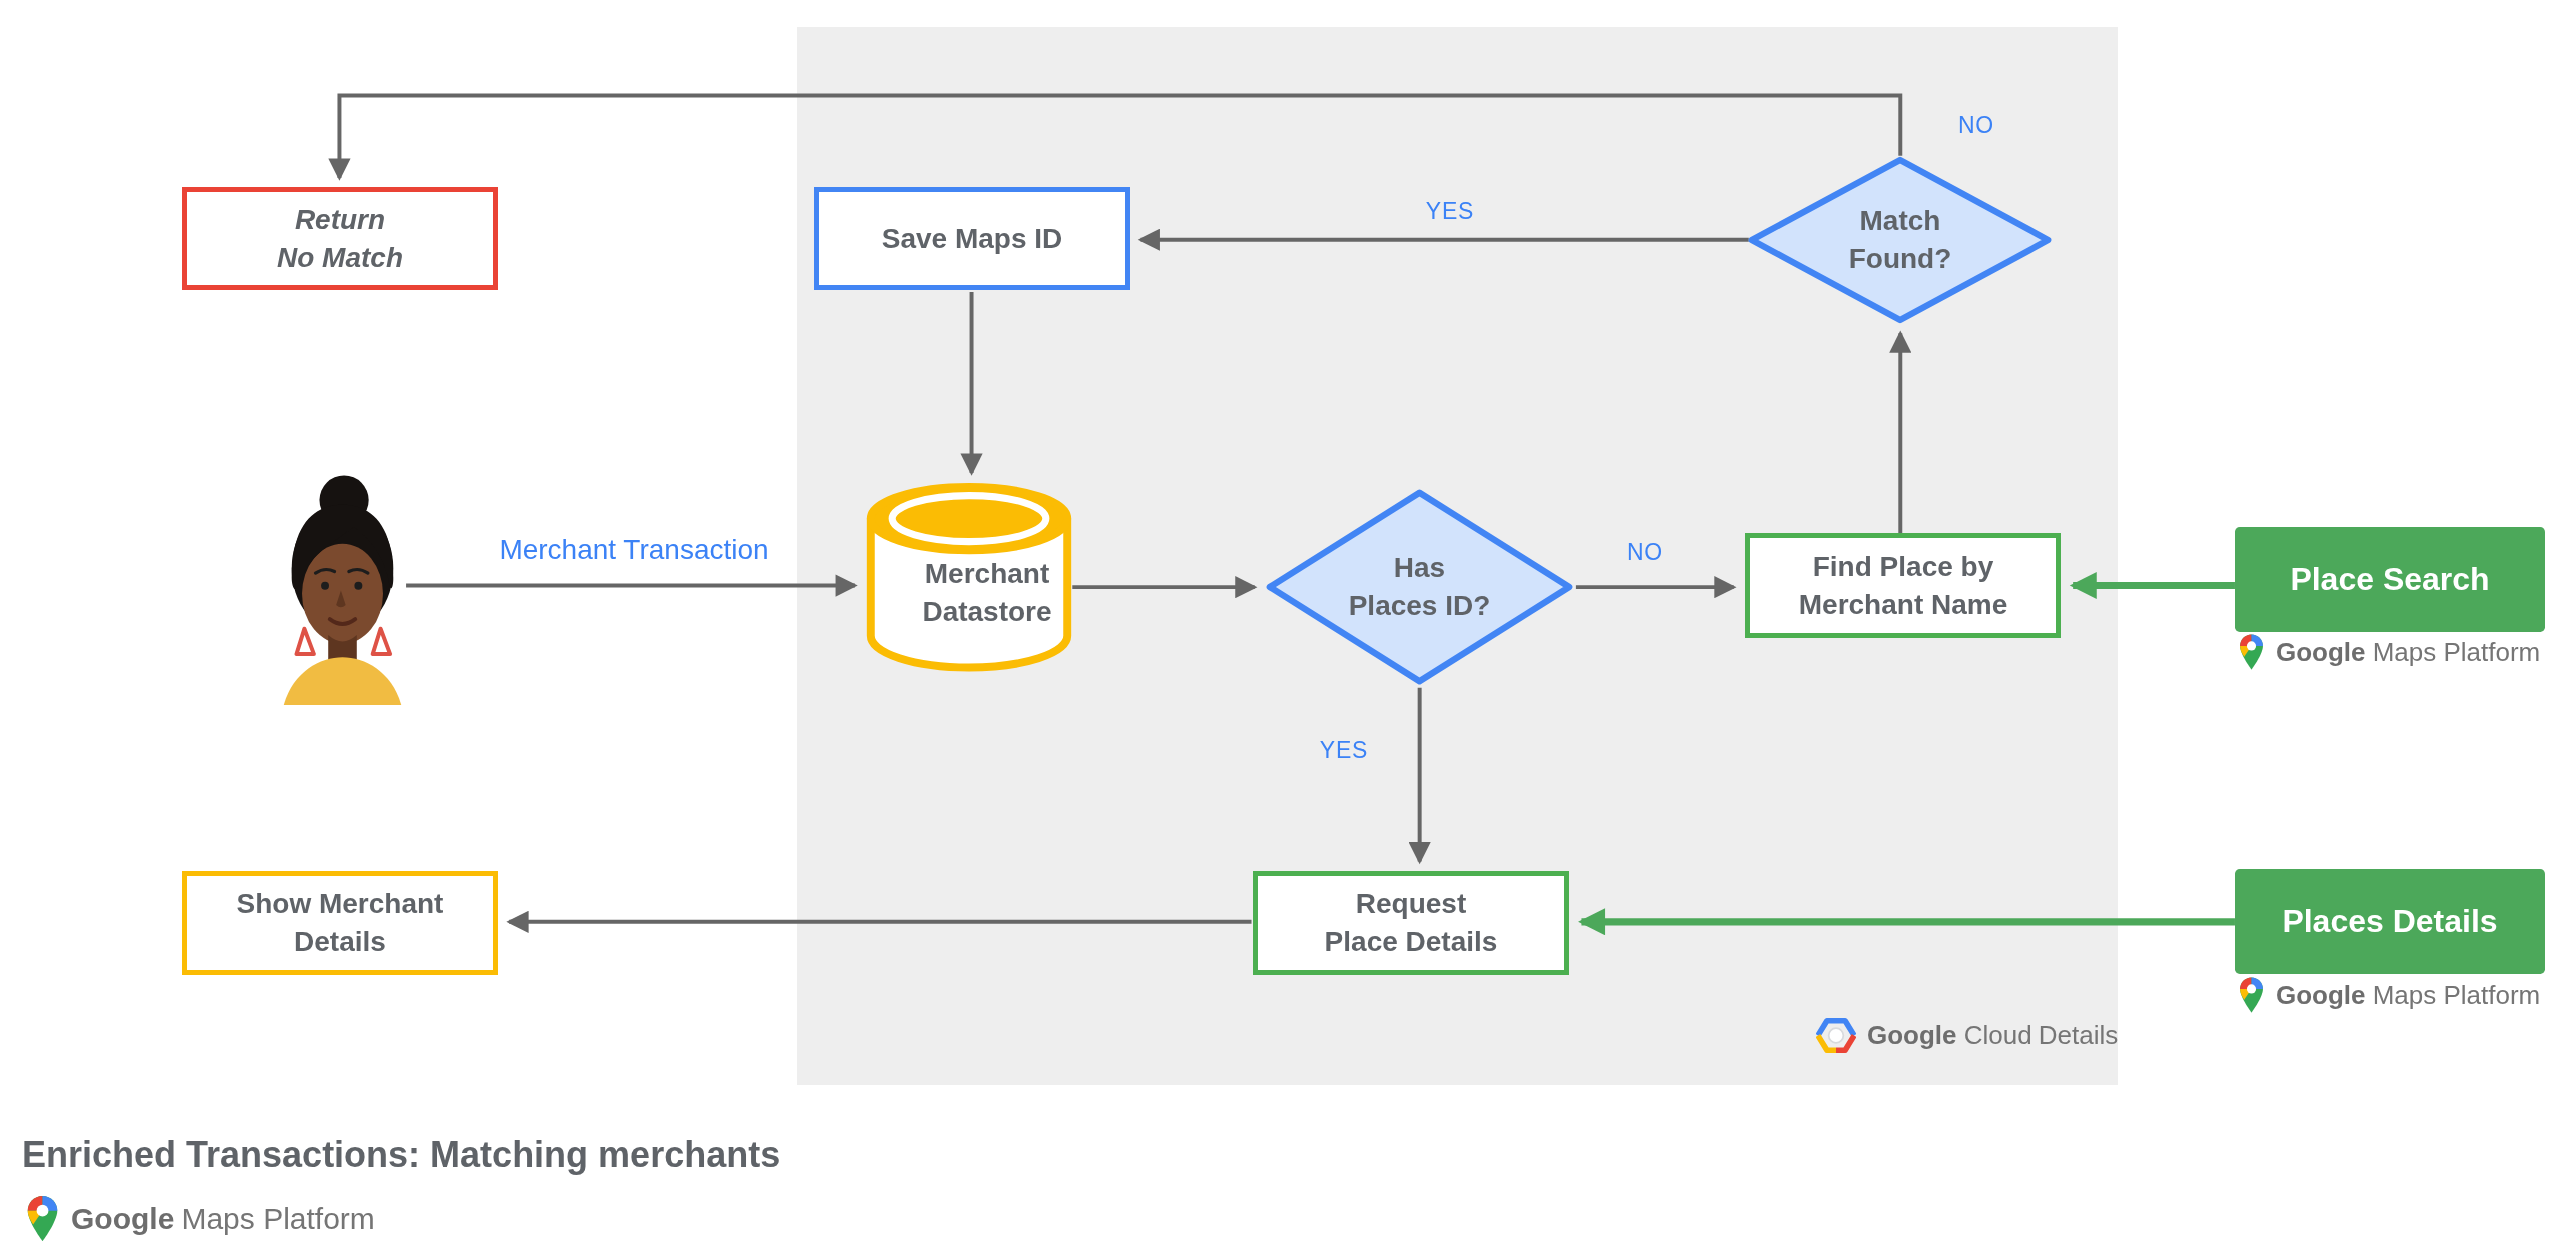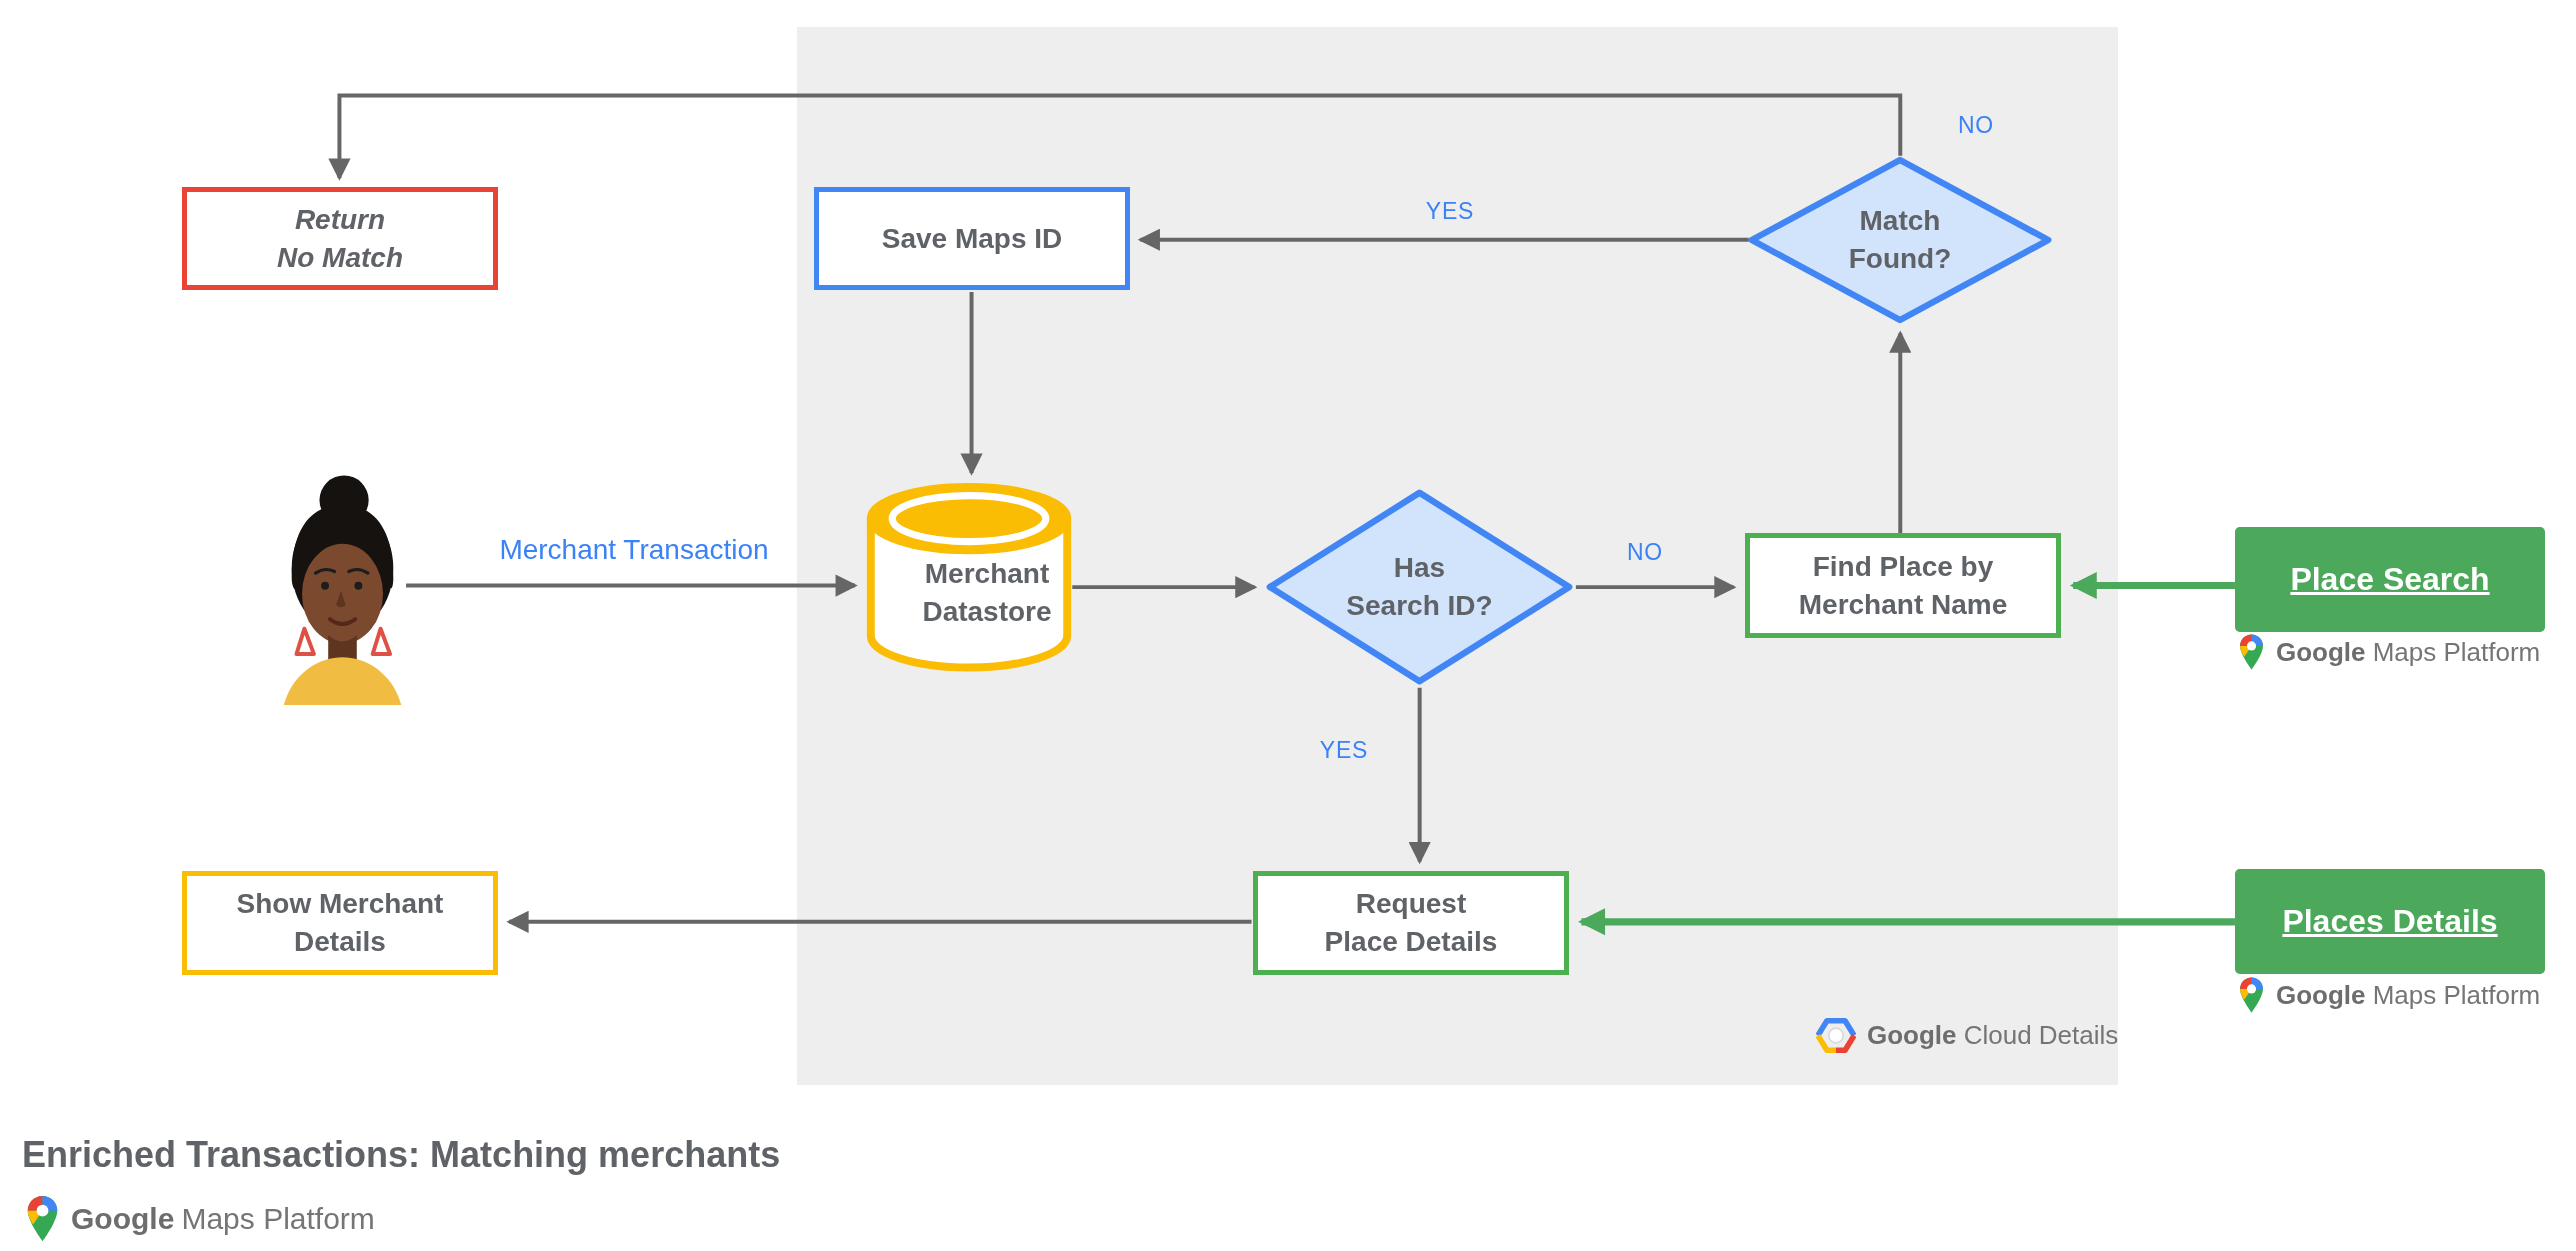--- a/index.html
+++ b/index.html
@@ -10,21 +10,21 @@
   .edges{position:absolute;left:0;top:0;z-index:2;}
 
   .node{position:absolute;z-index:3;box-sizing:border-box;display:flex;align-items:center;justify-content:center;
         text-align:center;font-weight:bold;color:#5F6368;background:#ffffff;white-space:pre-line;line-height:1.35;}
   .rect{border:5.6px solid;font-size:28px;}
   .b-red{border-color:#EA4335;}
   .b-blue{border-color:#4285F4;}
   .b-yellow{border-color:#FBBC04;}
   .b-green{border-color:#4CAF50;}
 
-  .green-solid{background:#4CA85A;color:#ffffff;border:none;font-size:32px;border-radius:4.8px;text-decoration:underline;}
+  .green-solid{background:#4CA85A;color:#ffffff;border:none;font-size:32px;border-radius:4.8px;}
 
   .diamond{background:none;border:none;text-align:center;}
   .diamond svg{position:absolute;left:0;top:0;}
   .diamond .lbl{position:relative;z-index:1;font-size:28px;}
 
   .cyl{position:absolute;left:866px;top:479px;width:242px;height:198px;z-index:3;}
   .cyl .lbl{position:absolute;top:76px;left:0;width:100%;text-align:center;font-size:28px;font-weight:bold;
             color:#5F6368;white-space:pre-line;line-height:1.35;z-index:1;}
 
   .edge-label{position:absolute;z-index:4;transform:translate(-50%,-50%);font-weight:normal;color:#3b82f6;
@@ -115,21 +115,21 @@
     </svg>
     <div class="lbl">Match
 Found?</div>
   </div>
 
   <div class="node diamond" style="left:1265px;top:488px;width:309px;height:198px;">
     <svg width="309" height="198" viewBox="0 0 390 250">
       <polygon points="195,6 384,125 195,244 6,125" fill="#D2E3FC" stroke="#4285F4" stroke-width="8" stroke-linejoin="round"></polygon>
     </svg>
     <div class="lbl">Has
-Search ID?</div>
+Places ID?</div>
   </div>
 
   <div class="cyl">
     <svg width="206" height="198" viewBox="0 0 260 250">
       <path d="M6,50 L6,198 A124,40 0 0 0 254,198 L254,50" fill="#ffffff" stroke="#FBBC04" stroke-width="10"></path>
       <ellipse cx="130" cy="50" rx="124" ry="40" fill="#FBBC04" stroke="#FBBC04" stroke-width="10"></ellipse>
       <ellipse cx="130" cy="50" rx="97" ry="29" fill="#FBBC04" stroke="#ffffff" stroke-width="9"></ellipse>
     </svg>
     <div class="lbl">Merchant
 Datastore</div>

